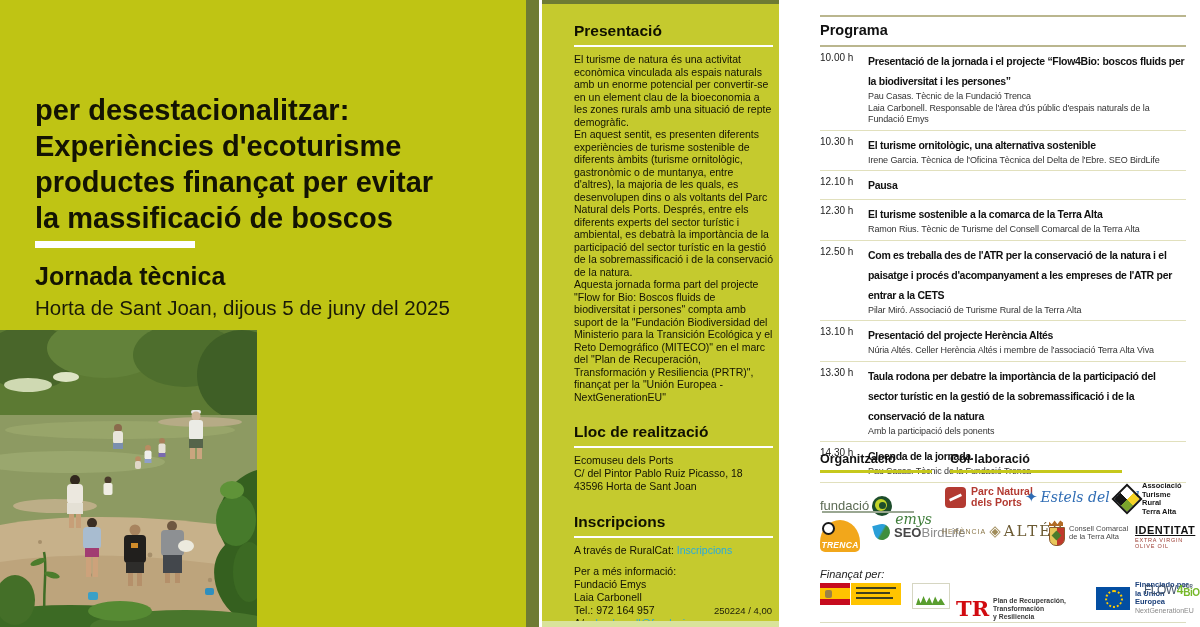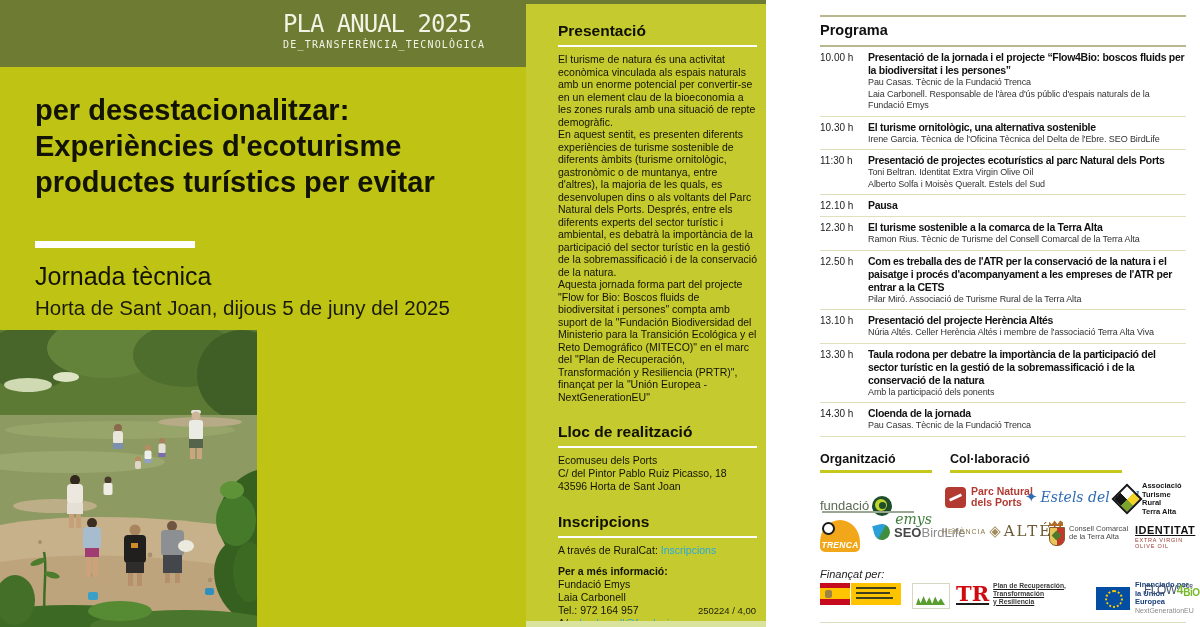--- a/index.html
+++ b/index.html
@@ -8,52 +8,52 @@
 
   
   .panel-left{position:absolute;left:0;top:0;width:526px;height:627px;background:#bfc414;}
   .topband{position:absolute;left:0;top:0;width:526px;height:67px;background:#6e7b33;}
   .brand{position:absolute;left:283px;top:11px;color:#f2f3e4;font-family:"DejaVu Sans Mono",monospace;}
   .brand-title{font-size:24px;letter-spacing:-1px;line-height:26px;}
   .brand-sub{font-size:10px;letter-spacing:1.2px;margin-top:2px;}
   .cover-title{position:absolute;left:35px;top:92px;width:480px;color:#131303;
                font-size:29px;font-weight:bold;line-height:36px;}
   .whitebar{position:absolute;left:35px;top:241px;width:160px;height:7px;background:#ffffff;}
-  .event-type{position:absolute;left:35px;top:262px;font-size:25px;font-weight:normal;color:#131303;}
+  .event-type{position:absolute;left:35px;top:262px;font-size:25px;font-weight:bold;color:#131303;}
   .event-date{position:absolute;left:35px;top:296px;font-size:20.5px;color:#1a1a08;}
   .photo{position:absolute;left:0;top:330px;width:257px;height:297px;display:block;}
 
   
   .spine{position:absolute;left:526px;top:0;width:13px;height:627px;background:#6e7b33;}
 
   
-  .panel-mid{position:absolute;left:526px;top:0;width:240px;height:627px;background:#c5ca2e;}
+  .panel-mid{position:absolute;left:542px;top:0;width:240px;height:627px;background:#c5ca2e;}
   .mid-top-line{position:absolute;left:0;top:0;width:100%;height:4px;background:#6e7b33;}
   .mid-bottom-strip{position:absolute;left:0;bottom:0;width:100%;height:6px;background:#d9e39b;}
   .mid-content{position:absolute;left:32px;top:22px;width:199px;color:#131303;}
   .mid-h{font-size:15.5px;font-weight:bold;margin:0;color:#101000;}
   .rule{height:2px;background:#ffffff;margin:5px 0 6px 0;}
   .mid-p{margin:0;font-size:10.5px;line-height:12.5px;}
   .mid-h2{margin:20px 0 0 0;}
   .addr{font-size:10.5px;line-height:13px;}
   .link-line{margin:2px 0 0 0;font-size:10.5px;line-height:13px;}
   a.cta{color:#29aadf;text-decoration:none;cursor:pointer;}
-  .more{margin-top:8px;font-size:10.5px;line-height:13px;font-weight:bold;}
+  .more{margin-top:8px;font-size:10.5px;line-height:13px;}
   .doccode{position:absolute;right:10px;bottom:11px;font-size:9.5px;color:#22220a;}
 
   
   .panel-right{position:absolute;left:779px;top:0;width:421px;height:627px;background:#ffffff;
                color:#1c1c1c;}
   .prog-wrap{position:absolute;left:41px;right:14px;top:15px;}
   .prog-head{border-top:2px solid #bab68e;border-bottom:2px solid #bab68e;padding:5px 0 7px 0;}
   .prog-head h2{margin:0;font-size:14.5px;font-weight:bold;color:#111;}
   .prog-item{display:flex;padding:4px 0;border-bottom:1px solid #e1e0bd;}
   .ptime{width:40px;flex:none;font-size:10px;line-height:13px;color:#222;}
   .pbody{flex:1;padding-left:8px;}
-  .ptitle{font-size:10.5px;font-weight:bold;line-height:13px;letter-spacing:-0.3px;color:#111;}
+  .ptitle{font-size:10.5px;font-weight:bold;line-height:20px;letter-spacing:-0.3px;color:#111;}
   .pspk{font-size:9px;line-height:11.5px;letter-spacing:-0.1px;color:#333;}
 
   
   .partners{position:absolute;left:41px;right:14px;top:452px;height:175px;font-size:0;}
   .p-col{position:absolute;top:0;}
   .p-heading{font-size:12.5px;font-weight:bold;color:#111;}
   .p-rule{height:3px;background:#c6c81c;margin-top:4px;}
   .lg{position:absolute;display:flex;align-items:center;}
 
   .logo-emys{left:0;top:32px;}
@@ -117,21 +117,21 @@
   .sp-flag i{position:absolute;left:5px;top:7px;width:7px;height:8px;background:#9b8247;border-radius:2px;}
   .sp-box{width:50px;height:22px;background:#ffc400;margin-left:1px;position:relative;}
   .sp-box i{position:absolute;left:5px;width:40px;height:2px;background:#40401f;}
   .sp-box i:nth-child(1){top:4px;}.sp-box i:nth-child(2){top:9px;width:34px;}.sp-box i:nth-child(3){top:14px;width:37px;}
 
   .logo-biod{left:92px;top:131px;}
   .biod-box{width:36px;height:24px;background:#ffffff;border:1px solid #d6d6c2;position:relative;}
   .biod-grass{position:absolute;left:3px;bottom:3px;width:29px;height:9px;background:#5a9e2f;
               clip-path:polygon(0 100%,8% 20%,16% 80%,26% 0,36% 75%,46% 15%,56% 85%,66% 5%,76% 70%,86% 25%,100% 100%);}
 
-  .logo-tr{left:136px;top:129px;text-decoration:underline;}
+  .logo-tr{left:136px;top:144px;}
   .tr-mark{font-size:21px;font-weight:bold;color:#d10a10;flex:none;margin-right:4px;font-family:"DejaVu Serif",serif;}
   .tr-tx{font-size:6.8px;line-height:8px;font-weight:bold;color:#3a3a3a;}
 
   .logo-eu{left:236px;top:129px;padding-left:40px;}
   .eu-flag{width:34px;height:23px;background:#034ea2;flex:none;margin-right:5px;position:relative;}
   .eu-flag i{position:absolute;left:9px;top:3.5px;width:14px;height:14px;border-radius:50%;border:2px dotted #ffcc00;}
   .eu-tx{font-size:7.5px;line-height:8.5px;font-weight:bold;color:#1a3f7a;}
   .eu-ng{font-weight:normal;color:#8a8a8a;font-size:7px;}
 
   .logo-flow{left:324px;top:131px;}
@@ -142,30 +142,25 @@
   .flow-bio{font-size:10px;font-weight:bold;color:#76b82a;letter-spacing:-0.5px;}
 
   .partners-bottom-line{position:absolute;left:0;right:0;top:170px;height:1px;background:#dcdcc0;}
 </style>
 </head>
 <body>
 
 <div class="page">
 
   <section class="panel-left">
-    <div class="topband">
-      <div class="brand">
-        <div class="brand-title">PLA ANUAL 2025</div>
-        <div class="brand-sub">DE_TRANSFERÈNCIA_TECNOLÒGICA</div>
-      </div>
-    </div>
     <h1 class="cover-title" style="margin:0;">
       <div>per desestacionalitzar:</div>
       <div>Experiències d'ecoturisme</div>
-      <div>productes turístics per evitar</div>
+      <div>productes finançat per evitar</div>
+      <div>la massificació de boscos</div>
     </h1>
     <div class="whitebar"></div>
     <div class="event-type">Jornada tècnica</div>
     <div class="event-date">Horta de Sant Joan, dijous 5 de juny del 2025</div>
 
     <svg class="photo" viewBox="0 0 257 297" preserveAspectRatio="none">
       <rect width="257" height="297" fill="#98a468"></rect>
       <rect width="257" height="92" fill="#5c7a33"></rect>
       <ellipse cx="30" cy="28" rx="48" ry="32" fill="#49662a"></ellipse>
       <ellipse cx="105" cy="18" rx="58" ry="30" fill="#63823a"></ellipse>
@@ -309,28 +304,20 @@
         </div>
       </div>
       <div class="prog-item">
         <div class="ptime">10.30 h</div>
         <div class="pbody">
             <div class="ptitle">El turisme ornitològic, una alternativa sostenible</div>
           <div class="pspk">Irene Garcia. Tècnica de l'Oficina Tècnica del Delta de l'Ebre. SEO BirdLife</div>
         </div>
       </div>
       <div class="prog-item">
-        <div class="ptime">11:30 h</div>
-        <div class="pbody">
-            <div class="ptitle">Presentació de projectes ecoturístics al parc Natural dels Ports</div>
-          <div class="pspk">Toni Beltran. Identitat Extra Virgin Olive Oil</div>
-          <div class="pspk">Alberto Solfa i Moisès Queralt. Estels del Sud</div>
-        </div>
-      </div>
-      <div class="prog-item">
         <div class="ptime">12.10 h</div>
         <div class="pbody">
             <div class="ptitle">Pausa</div>
           </div>
       </div>
       <div class="prog-item">
         <div class="ptime">12.30 h</div>
         <div class="pbody">
             <div class="ptitle">El turisme sostenible a la comarca de la Terra Alta</div>
           <div class="pspk">Ramon Rius. Tècnic de Turisme del Consell Comarcal de la Terra Alta</div>

